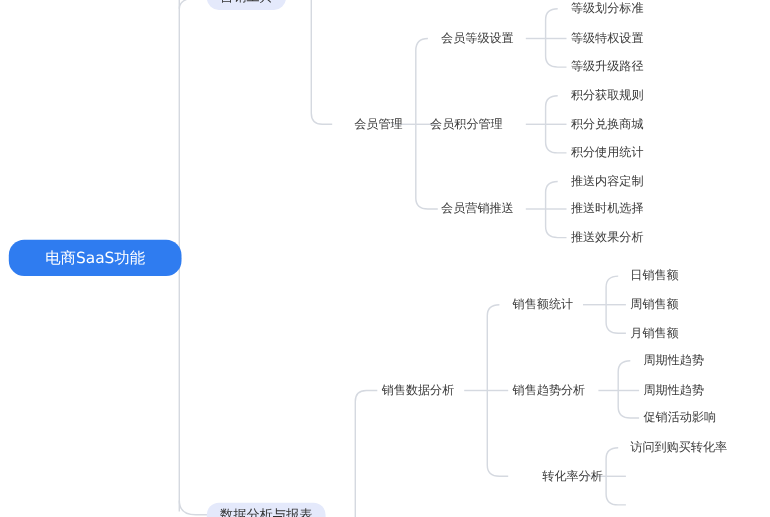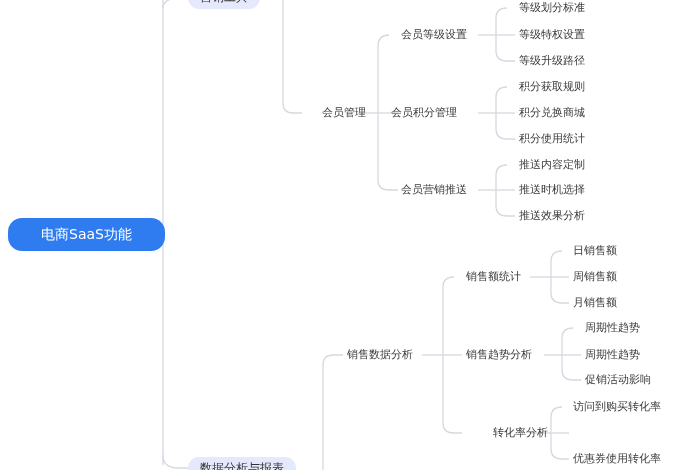--- a/index.html
+++ b/index.html
@@ -113,15 +113,14 @@
 
   <div class="node" style="left:573px; top:251px;">日销售额</div>
   <div class="node" style="left:573px; top:277px;">周销售额</div>
   <div class="node" style="left:573px; top:303px;">月销售额</div>
 
   <div class="node" style="left:585px; top:328px;">周期性趋势</div>
   <div class="node" style="left:585px; top:355px;">周期性趋势</div>
   <div class="node" style="left:585px; top:380px;">促销活动影响</div>
 
   <div class="node" style="left:573px; top:407px;">访问到购买转化率</div>
-  <div class="node" style="left:573px; top:459px;">优惠券使用转化率</div>
 
 </div>
 
 </body></html>

